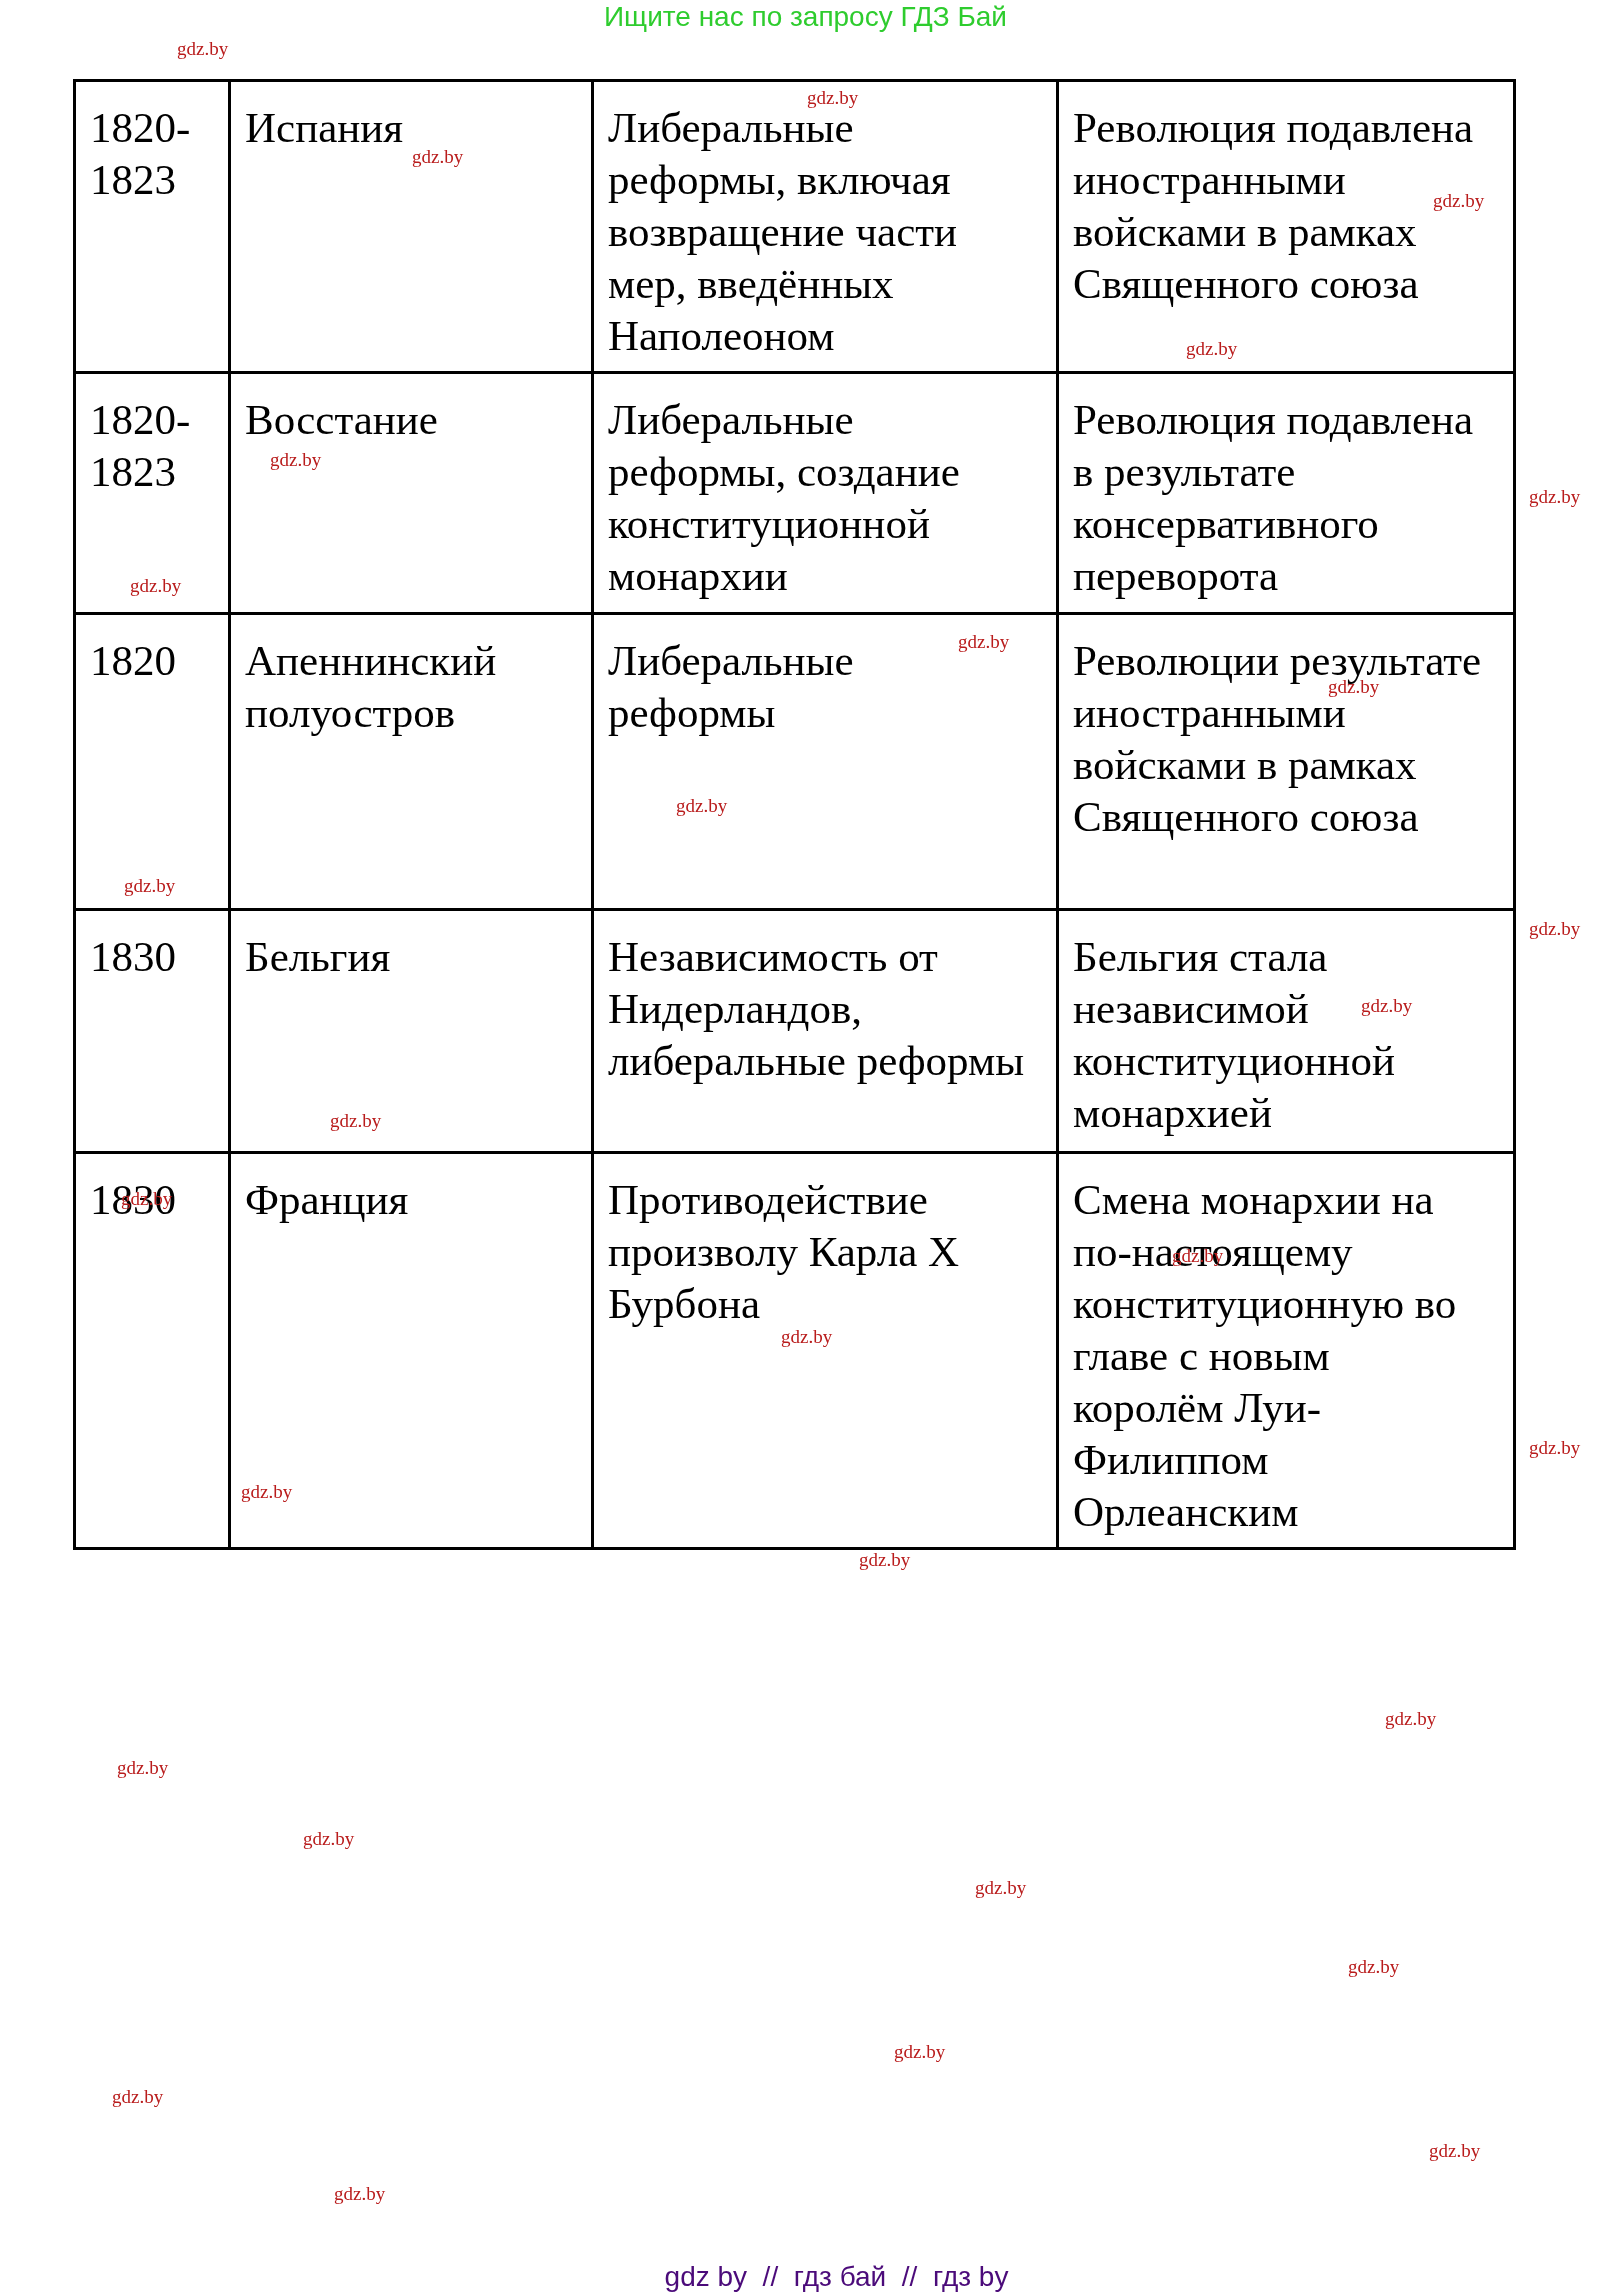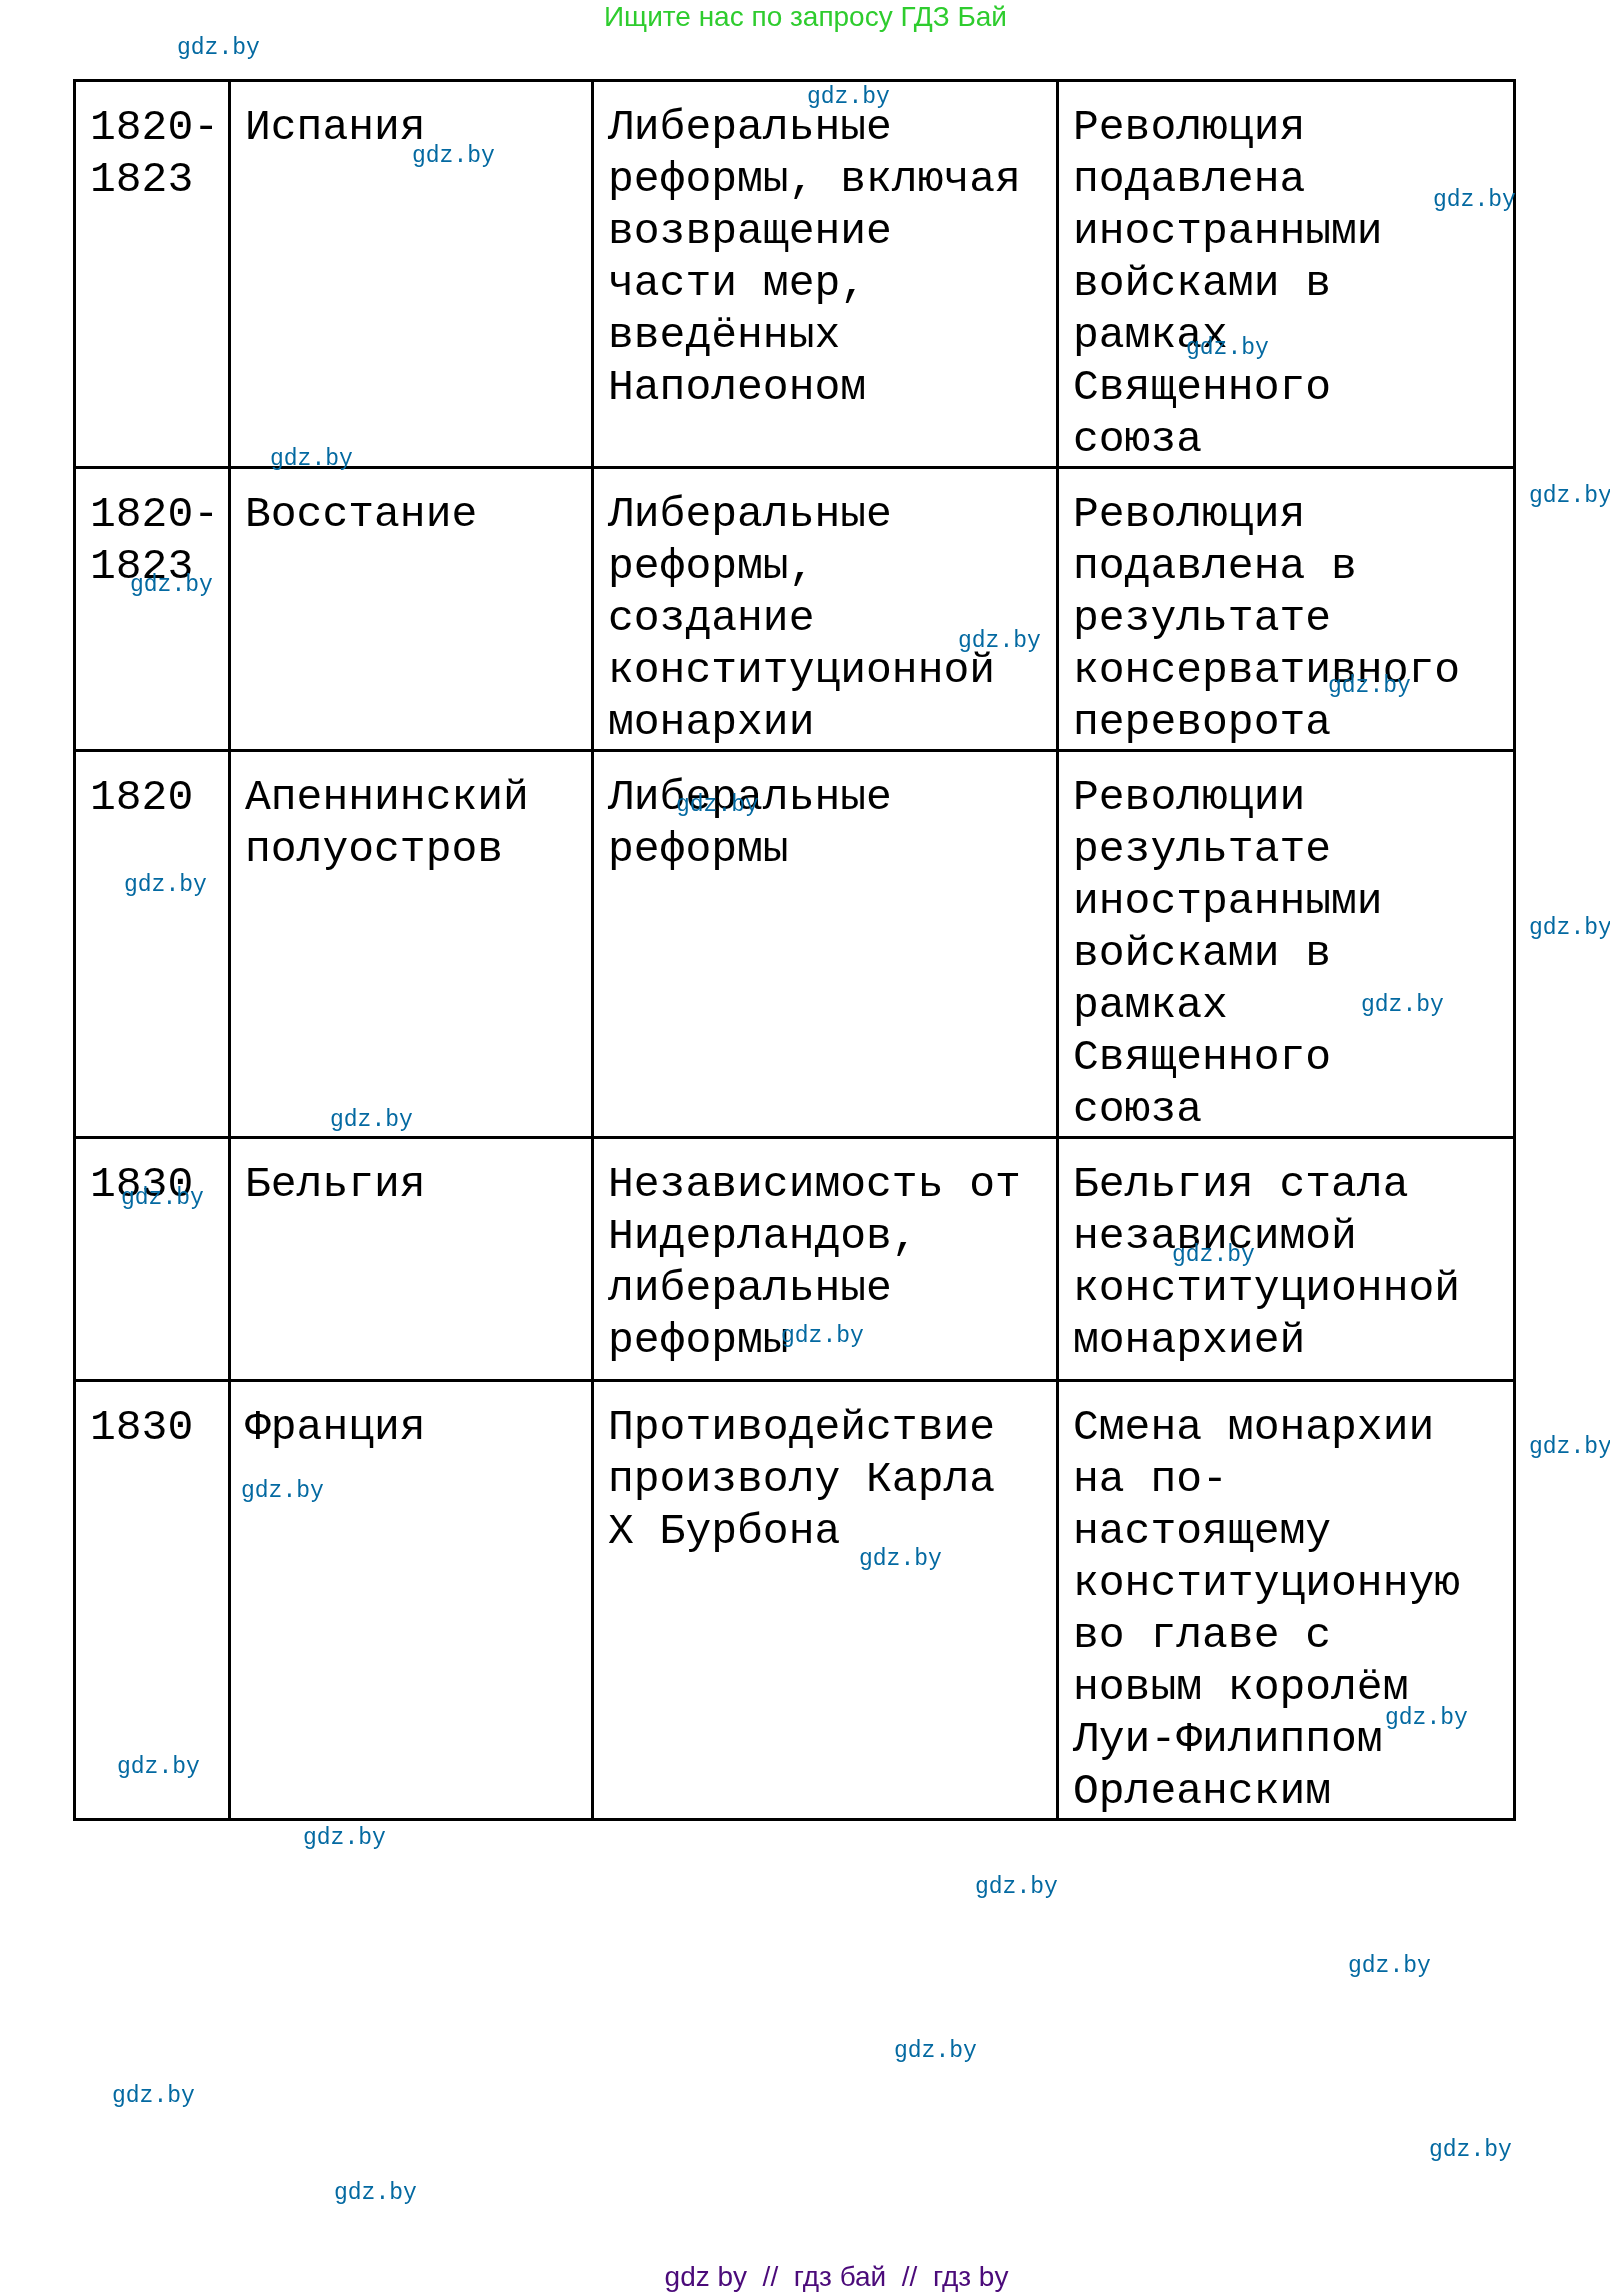--- a/index.html
+++ b/index.html
@@ -1,21 +1,21 @@
 <!DOCTYPE html>
 <html style="font-size:12.3px"><head>
 <meta charset="utf-8">
 <style>
   html, body { margin:0; padding:0; background:#ffffff; }
   body { width:1611px; height:2295px; position:relative; overflow:hidden; }
   .topnote { position:absolute; top:0; left:0; width:1611px; text-align:center; font-family:"Liberation Sans", sans-serif; font-size:28px; color:#2ecc2e; line-height:34px; }
   .footer { position:absolute; top:2260px; left:0; width:1611px; text-align:center; font-family:"Liberation Sans", sans-serif; font-size:28px; color:#4b0b7a; line-height:34px; white-space:pre;padding-left:31px; }
-  .wm { position:absolute; font-family:Liberation Mono, monospace; font-size:23px; color:#0369a1; line-height:25px; white-space:nowrap; }
+  .wm { position:absolute; font-family:Liberation Serif, serif; font-size:19px; color:#b91c1c; line-height:25px; white-space:nowrap; }
   table.main { position:absolute; left:73px; top:79px; width:1441px; border-collapse:collapse; table-layout:fixed; }
-  table.main td { border:3.9px solid #000; vertical-align:top; font-family:Liberation Mono, monospace; font-size:43px; line-height:52px; color:#000; padding:20px 28px 0 14px;margin-top:28px; }
+  table.main td { border:3.9px solid #000; vertical-align:top; font-family:Liberation Serif, serif; font-size:43px; line-height:52px; color:#000; padding:20px 28px 0 14px;margin-top:28px; }
   col.c1 { width:155px; } col.c2 { width:363px; } col.c3 { width:465px; } col.c4 { width:457px; }
 </style>
 </head>
 <body>
 
 <div class="topnote">Ищите нас по запросу ГДЗ Бай</div>
 
 <table class="main">
   <colgroup>
       <col class="c1">

